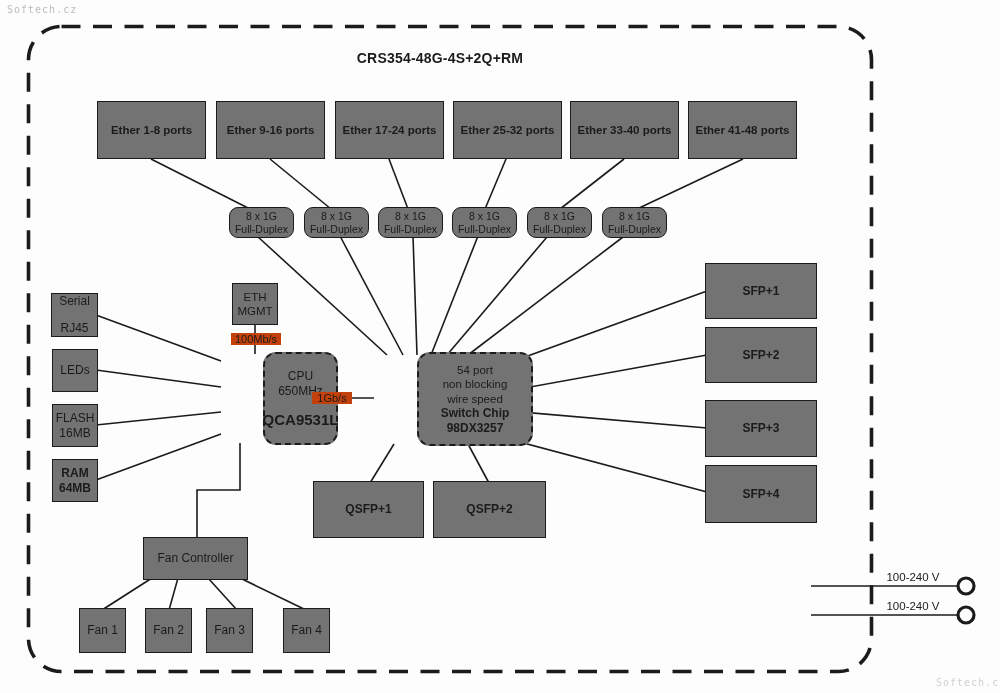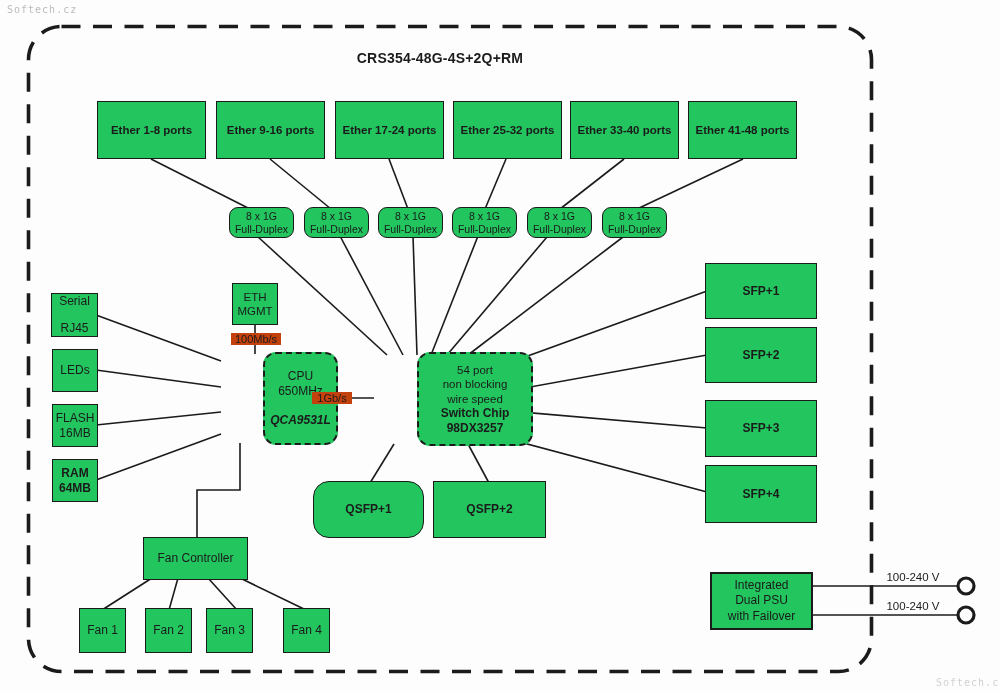--- a/index.html
+++ b/index.html
@@ -25,21 +25,21 @@
   .title {
     position: absolute;
     left: 345px; top: 50px; width: 190px;
     text-align: center;
     font-weight: bold;
     font-size: 14px;
     letter-spacing: 0.2px;
   }
   .box {
     position: absolute;
-    background: #22c55e;
+    background: #737373;
     border: 1.6px solid #1b1b1b;
     display: flex;
     flex-direction: column;
     align-items: center;
     justify-content: center;
     text-align: center;
     line-height: 15px;
     font-size: 12px;
     white-space: nowrap;
   }
@@ -51,21 +51,21 @@
     font-size: 10.5px;
     line-height: 12.5px;
   }
   .dashedbox {
     border: 2px dashed #1b1b1b;
     border-radius: 13px;
     line-height: 14.5px;
     margin-left: 45px;
   }
   .cpu { left: 218px; top: 352px; width: 75px; height: 93px; }
-  .cpu .model { font-weight: bold; margin-top: 15px; font-size: 12px; font-style: italic; }
+  .cpu .model { font-weight: bold; margin-top: 15px; font-size: 15px; }
   .chip { left: 372px; top: 352px; width: 116px; height: 94px; font-size: 11.5px; }
   .chip .b { font-weight: bold; font-size: 12px; }
   .sfp { left: 705px; width: 112px; font-weight: bold; }
   .qsfp { top: 481px; height: 57px; font-weight: bold; }
   .psu {
     left: 710px; top: 572px; width: 103px; height: 58px;
     border-width: 2.5px;
     line-height: 15.5px;
   }
   .linklabel {
@@ -231,21 +231,21 @@
   <div class="box sfp" style="top:327px; height:56px;">
       <span>SFP+2</span>
     </div>
   <div class="box sfp" style="top:400px; height:57px;">
       <span>SFP+3</span>
     </div>
   <div class="box sfp" style="top:465px; height:58px;">
       <span>SFP+4</span>
     </div>
 
-  <div class="box qsfp" style="left:313px; width:111px;border-radius:16px;">
+  <div class="box qsfp" style="left:313px; width:111px;">
       <span>QSFP+1</span>
     </div>
   <div class="box qsfp" style="left:433px; width:113px;">
       <span>QSFP+2</span>
     </div>
 
   <div class="box" style="left:143px; top:537px; width:105px; height:43px;">
     <span>Fan Controller</span>
   </div>
   <div class="box" style="left:79px;  top:608px; width:47px; height:45px;">
@@ -254,21 +254,16 @@
   <div class="box" style="left:145px; top:608px; width:47px; height:45px;">
       <span>Fan 2</span>
     </div>
   <div class="box" style="left:206px; top:608px; width:47px; height:45px;">
       <span>Fan 3</span>
     </div>
   <div class="box" style="left:283px; top:608px; width:47px; height:45px;">
       <span>Fan 4</span>
     </div>
 
-  <div class="box psu">
-    <span>Integrated</span>
-    <span>Dual PSU</span>
-    <span>with Failover</span>
-  </div>
   <div class="voltlabel" style="left:883px; top:571px;">100-240 V</div>
   <div class="voltlabel" style="left:883px; top:600px;">100-240 V</div>
 
 </div>
 
 </body></html>

